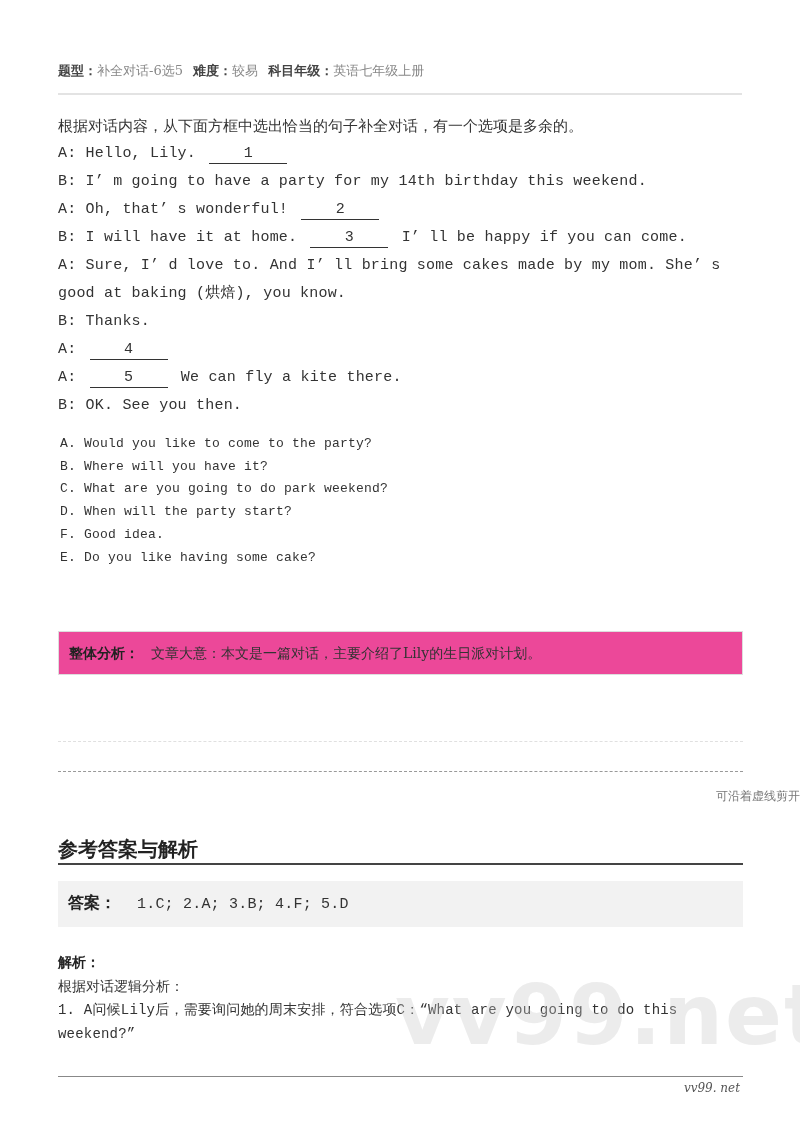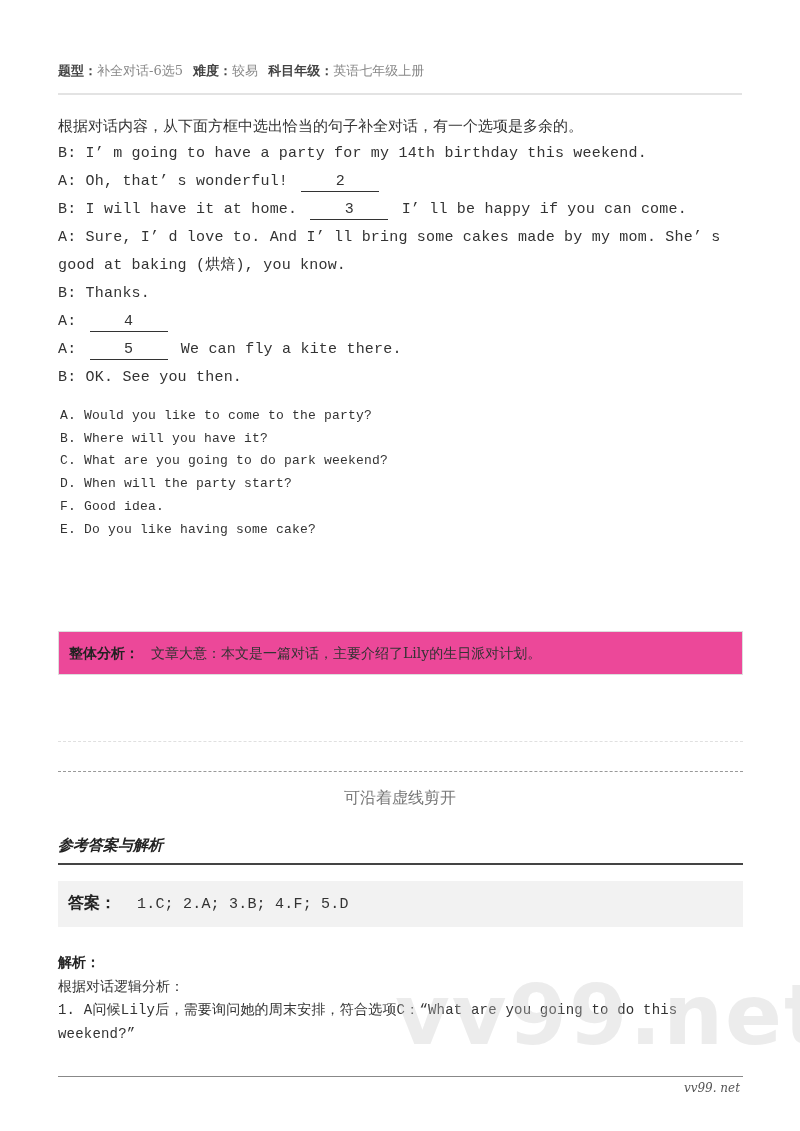--- a/index.html
+++ b/index.html
@@ -17,23 +17,23 @@
     .mono { font-family: "Liberation Mono", "DejaVu Sans Mono", monospace; letter-spacing: 0.2px; }
     .blank { display: inline-block; width: 78px; border-bottom: 1px solid #333; text-align: center; line-height: 18px; margin: 0 4px; }
 
     .options { margin-top: 13px; font-size: 13px; line-height: 22.7px; padding-left: 2px; }
 
     .analysis-box { position: absolute; left: 58px; top: 631px; width: 685px; height: 44px; border: 1px solid #dddddd; background: #ec4899; font-size: 14px; padding: 13px 10px; }
     .analysis-box b { font-family: "DejaVu Sans", sans-serif; color: #222; margin-right: 12px; }
 
     .dash1 { position: absolute; left: 58px; top: 741px; width: 685px; border-top: 1px dashed #e0e0e0; }
     .dash2 { position: absolute; left: 58px; top: 771px; width: 685px; border-top: 1.5px dashed #999999; }
-    .cut-label { position: absolute; left: 0; top: 788px; width: 800px; text-align: center; font-size: 16px; color: #777777; }
+    .cut-label { position: absolute; left: 0; top: 788px; width: 800px; text-align: right; font-size: 12px; color: #777777; }
 
-    .answer-title { position: absolute; left: 58px; top: 836px; font-size: 15px; font-weight: bold; font-family: "DejaVu Sans", sans-serif; color: #222; font-style: italic; }
+    .answer-title { position: absolute; left: 58px; top: 836px; font-size: 20px; font-weight: bold; font-family: "DejaVu Sans", sans-serif; color: #222; }
     .answer-rule { position: absolute; left: 58px; top: 863px; width: 685px; height: 1.5px; background: #444; }
 
     .answer-box { position: absolute; left: 58px; top: 881px; width: 685px; height: 46px; background: #f2f2f2; padding: 12px 10px; font-size: 15px; }
     .answer-box b { font-family: "DejaVu Sans", sans-serif; color: #222; margin-right: 21px; font-size: 16px; }
 
     .explain { position: absolute; left: 58px; top: 950px; width: 690px; font-size: 14px; line-height: 24px; color: #333; }
     .explain .hd { font-family: "DejaVu Sans", sans-serif; font-weight: bold; color: #222; }
 
     .watermark { position: absolute; left: 395px; top: 966px; font-size: 84px; font-weight: bold; font-family: "DejaVu Sans", sans-serif; color: rgba(200,200,200,0.35); letter-spacing: 2px; pointer-events: none; }
 
@@ -46,20 +46,23 @@
 <div class="meta-bar">
   <b>题型：</b><span class="v">补全对话-6选5</span>
   <b>难度：</b><span class="v">较易</span>
   <b>科目年级：</b><span class="v">英语七年级上册</span>
 </div>
 <div class="meta-rule"></div>
 
 <div class="content">
   <div class="line">根据对话内容，从下面方框中选出恰当的句子补全对话，有一个选项是多余的。</div>
 
+  <div class="line mono">
+    <span>A: </span><span>Hello, Lily. </span><span class="blank">1</span>
+  </div>
   <div class="line mono">
     <span>B: </span><span>I’ m going to have a party for my 14th birthday this weekend.</span>
   </div>
   <div class="line mono">
     <span>A: </span><span>Oh, that’ s wonderful! </span><span class="blank">2</span>
   </div>
   <div class="line mono">
     <span>B: </span><span>I will have it at home. </span><span class="blank">3</span><span> I’ ll be happy if you can come.</span>
   </div>
   <div class="wrap mono">

